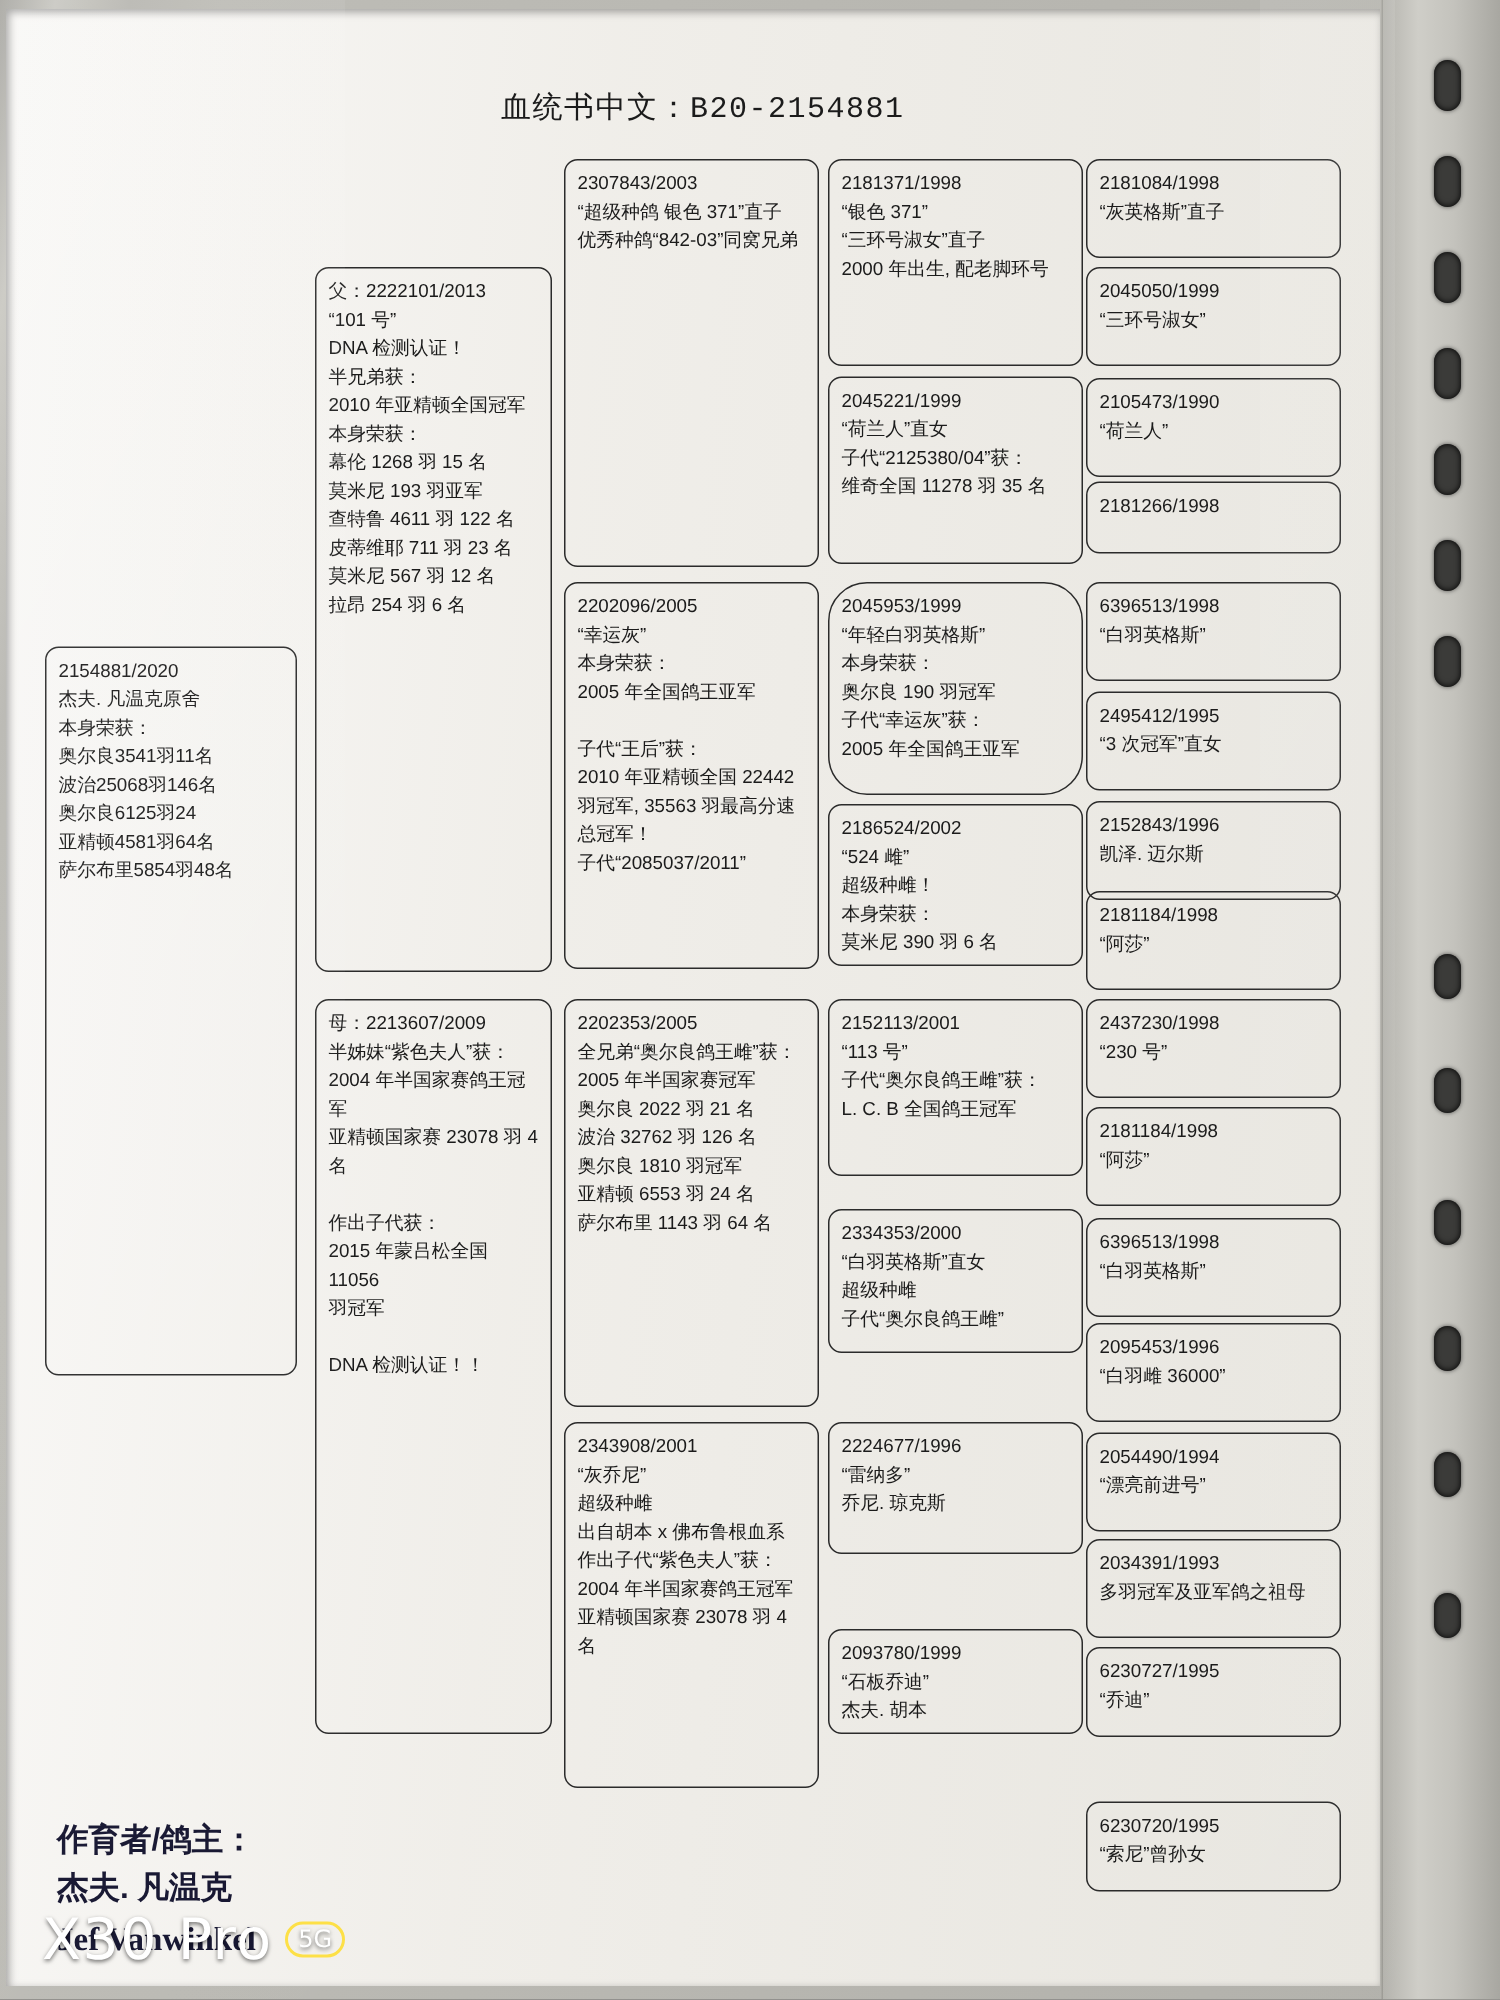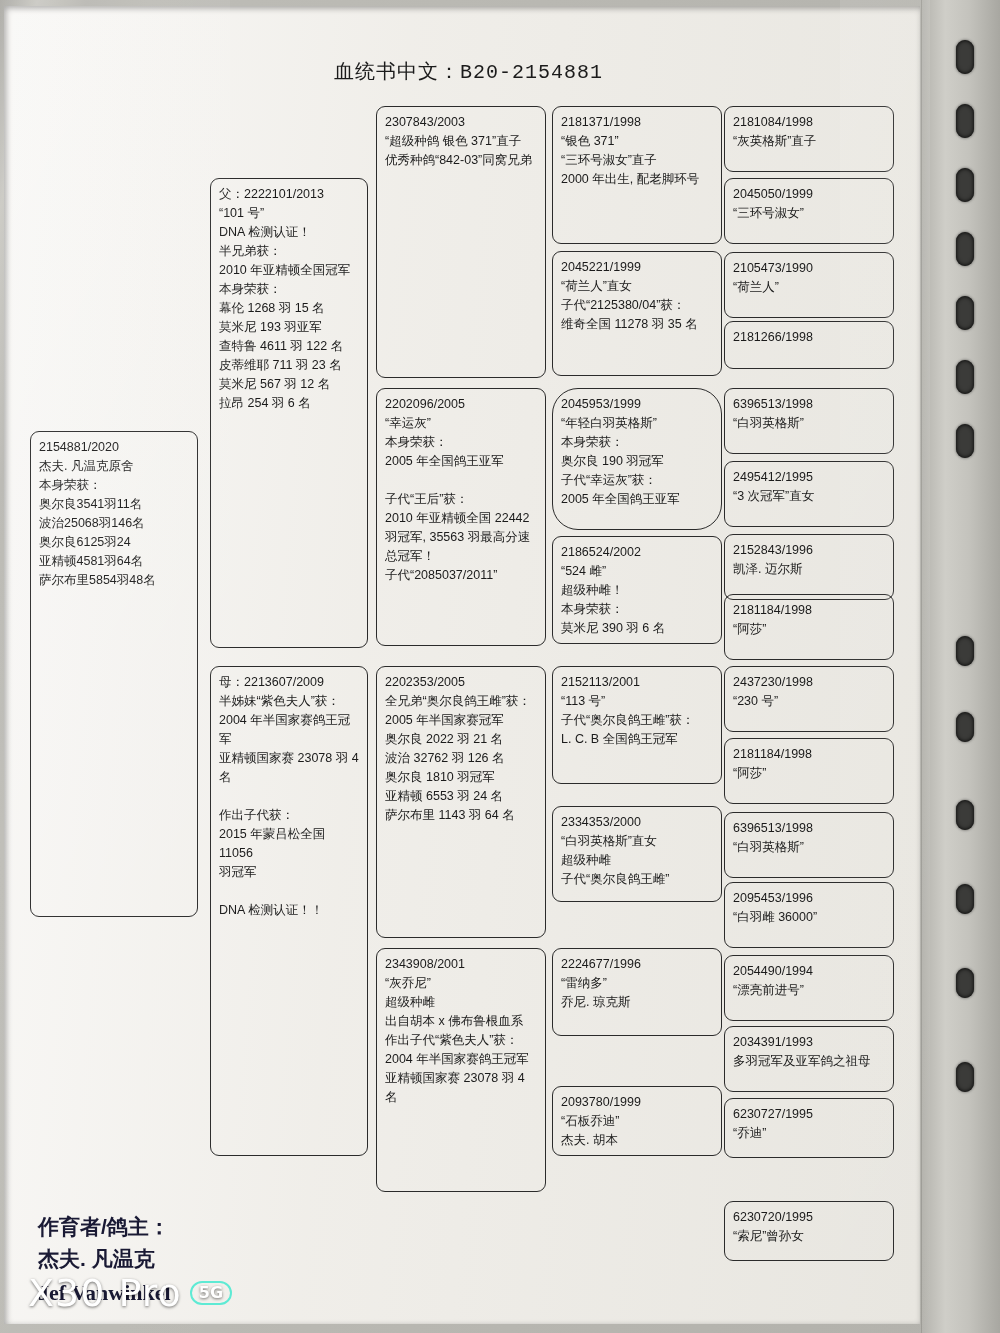--- a/index.html
+++ b/index.html
@@ -109,25 +109,24 @@
     align-items: center;
     gap: 8px;
     color: #ffffff;
     text-shadow: 0 1px 3px rgba(0,0,0,0.55);
     font-size: 38px;
     font-family: "DejaVu Sans", sans-serif;
     letter-spacing: 1px;
   }
   #watermark .badge {
     font-size: 16px;
-    border: 2px solid #5eead4;
+    border: 2px solid #fde047;
     border-radius: 12px;
     padding: 0 7px 1px 7px;
     letter-spacing: 0;
-    font-weight: bold;
   }
 </style>
 </head>
 <body>
 
 <div id="page">
   <div id="sleeve"></div>
   <div id="paper"></div>
 
   <div id="doc">

